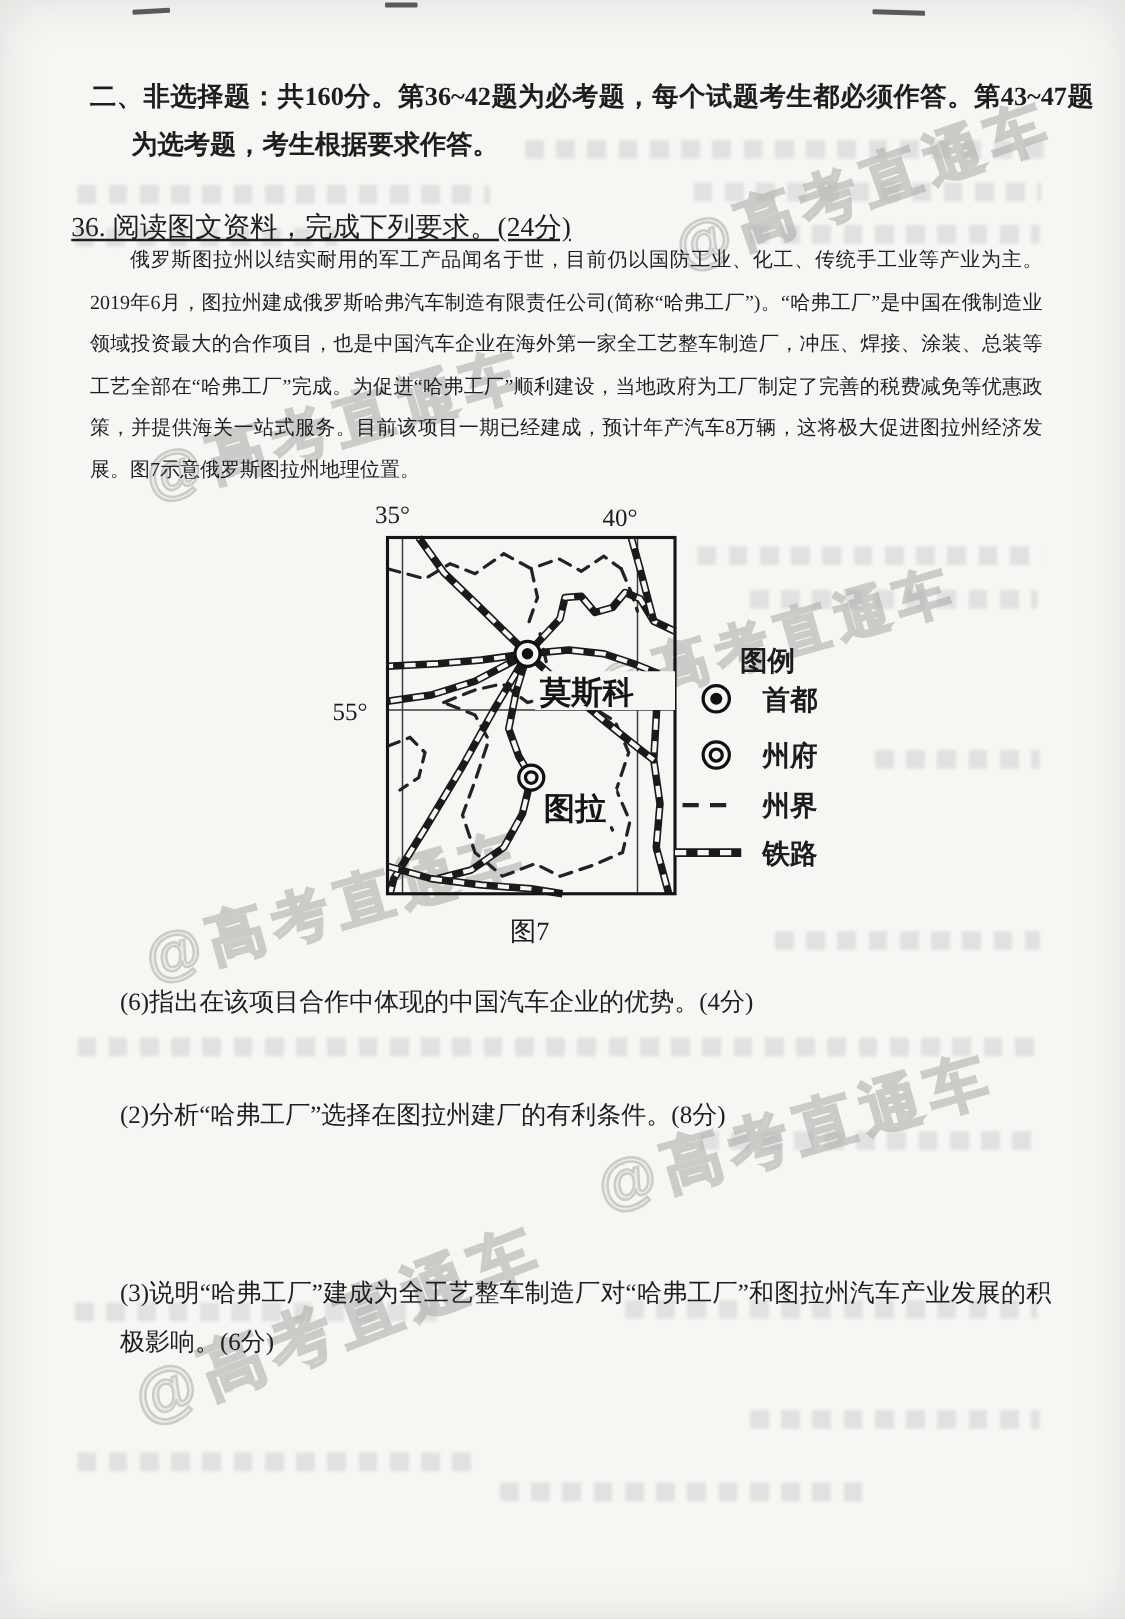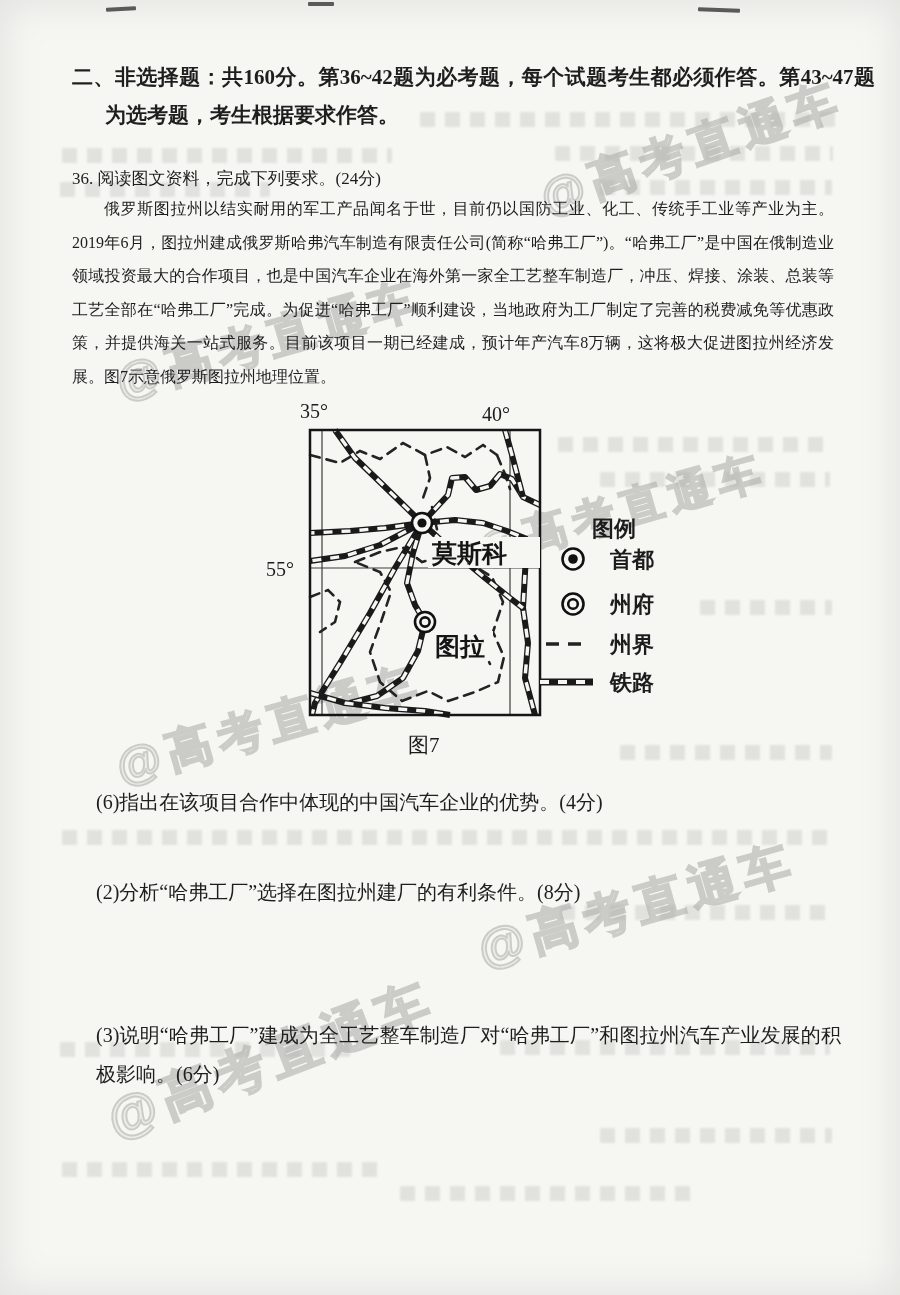--- a/index.html
+++ b/index.html
@@ -11,21 +11,21 @@
     box-shadow:inset 0 0 40px rgba(120,120,115,.18);
   }
   
   .abs{position:absolute;}
   .section-header{
     top:58px; left:72px; width:770px;
     font-weight:bold; font-size:21px; line-height:38px;
     padding-left:33px; text-indent:-33px; text-align:justify;
   }
   .required-header{ top:136px; left:72px; font-weight:bold; font-size:21px; }
-  .question-intro{ top:167px; left:72px; font-size:17px; }
+  .question-intro{ top:167px; left:57px; font-size:22px;text-decoration:underline; }
   .passage{
     top:192px; left:72px; width:762px;
     font-size:16px; line-height:33.5px; text-align:justify; text-indent:2em;
   }
   .question{ left:96px; width:745px; font-size:20px; line-height:39px; text-align:justify; }
   .q1{ top:783px; } .q2{ top:873px; } .q3{ top:1016px; } .q4{ top:1097px; }
   .footer{ top:1212px; left:0; width:900px; text-align:center; font-size:21px; letter-spacing:1px; }
   
   .wm{
     position:absolute; white-space:nowrap; pointer-events:none;

